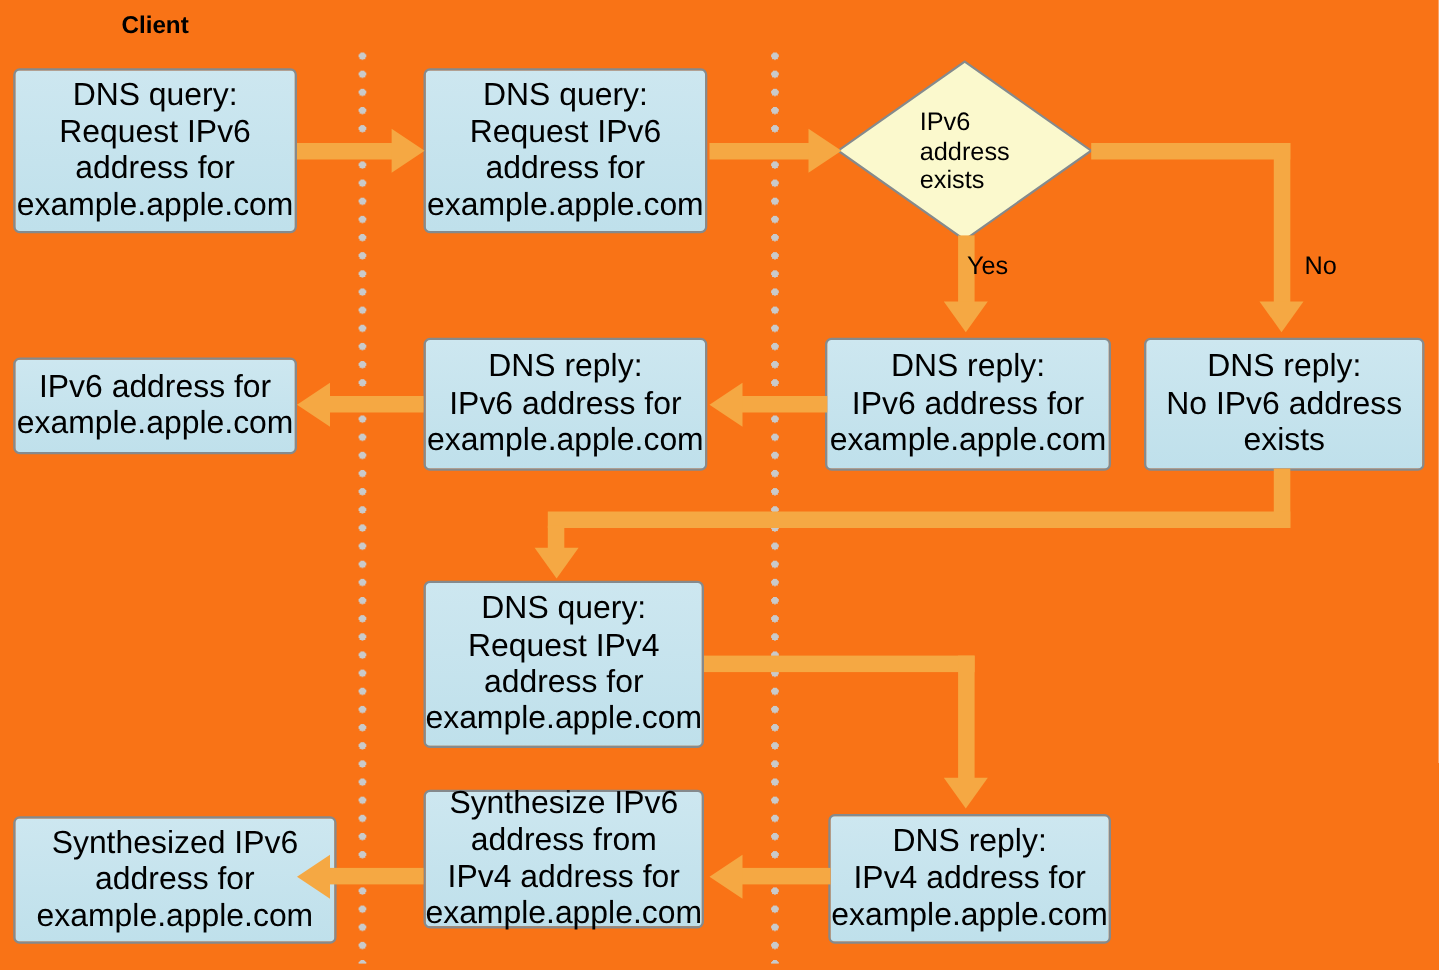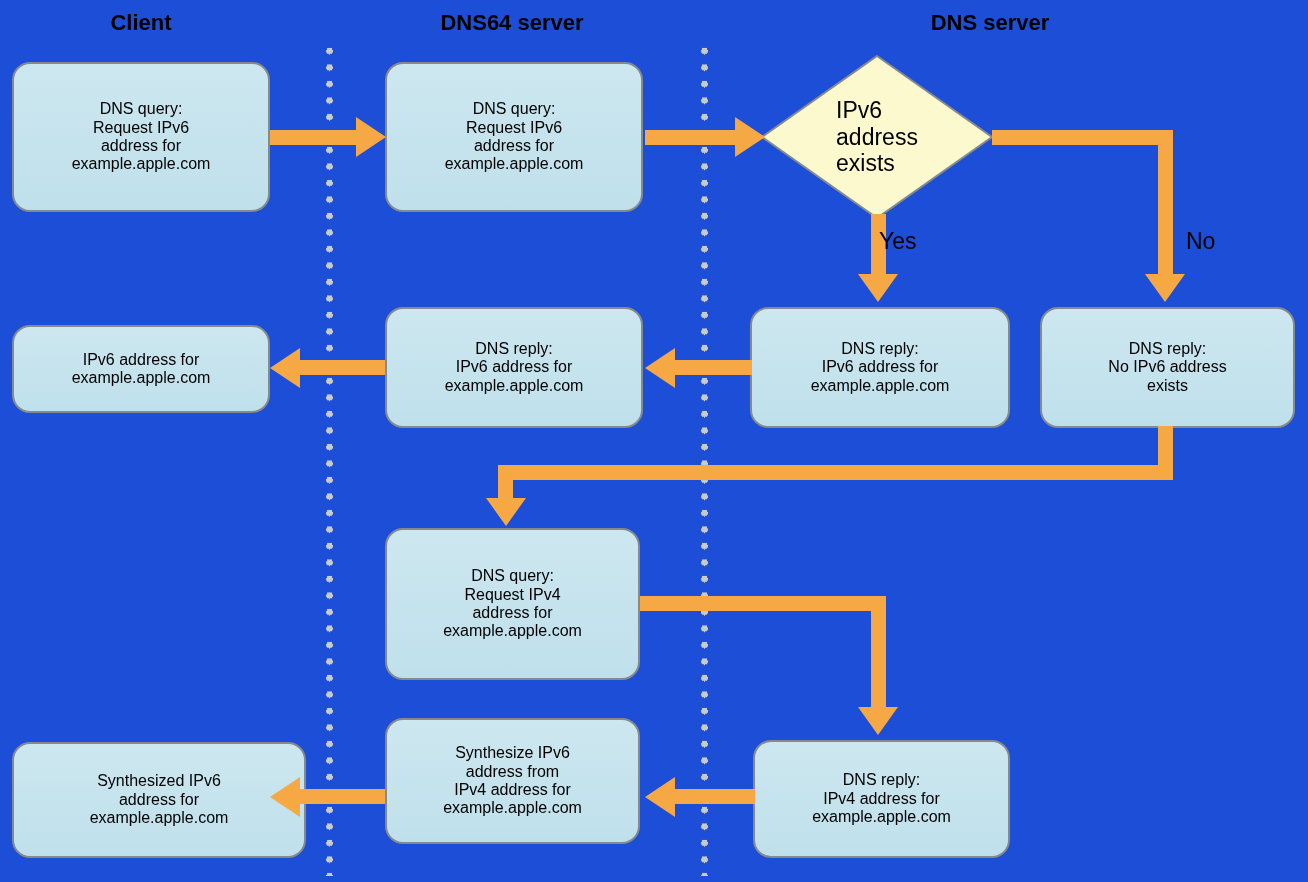--- a/index.html
+++ b/index.html
@@ -1,36 +1,36 @@
 <!DOCTYPE html>
 <html><head>
 <meta charset="utf-8">
 <style>
   html,body{margin:0;padding:0;background:#ffffff;}
   #canvas{
-    position:relative;width:1308px;height:882px;background:#1d4ed8;
+    position:relative;width:1308px;height:882px;background:#f97316;
     font-family:"Liberation Sans",sans-serif;color:#000;overflow:hidden;
   }
   .col-header{
     position:absolute;width:220px;text-align:center;
     font-weight:bold;font-size:22px;line-height:1.2;
   }
   .sep{
     position:absolute;width:7px;
     background-image:radial-gradient(circle 3.3px at 3.5px 5px,#c9cacb 99%,rgba(201,202,203,0) 100%);
     background-size:7px 16.5px;background-repeat:repeat-y;
     z-index:1;
   }
   .node{
     position:absolute;box-sizing:border-box;z-index:2;
     background:linear-gradient(180deg,#cde7f0 0%,#bfe0eb 100%);
-    border:2px solid #858a8d;border-radius:18px;
+    border:2px solid #858a8d;border-radius:6px;
     display:flex;align-items:center;justify-content:center;
     text-align:center;white-space:pre-line;
-    font-size:16px;line-height:1.15;
+    font-size:29px;line-height:1.15;
   }
   .diamond-wrap{position:absolute;z-index:2;}
   .diamond-wrap svg{position:absolute;left:0;top:0;}
   .diamond-label{
     position:absolute;left:0;top:0;right:0;bottom:0;
     display:flex;align-items:center;justify-content:center;
     text-align:left;white-space:pre-line;font-size:23px;line-height:1.15;
   }
   .shaft{position:absolute;background:#f5a843;z-index:3;}
   .head{position:absolute;width:0;height:0;z-index:3;}
@@ -38,22 +38,20 @@
   .head.left{border-top:20px solid transparent;border-bottom:20px solid transparent;border-right:30px solid #f5a843;}
   .head.down{border-left:20px solid transparent;border-right:20px solid transparent;border-top:28px solid #f5a843;}
   .edge-label{position:absolute;font-size:23px;line-height:1.2;z-index:4;}
 </style>
 </head>
 <body>
 
 <div id="canvas">
 
   <div class="col-header" style="left:31px;top:10px;">Client</div>
-  <div class="col-header" style="left:402px;top:10px;">DNS64 server</div>
-  <div class="col-header" style="left:880px;top:10px;">DNS server</div>
 
   <div class="sep" style="left:326px;top:46px;height:830px;"></div>
   <div class="sep" style="left:701px;top:46px;height:830px;"></div>
 
   <div class="node" style="left:12px;top:62px;width:258px;height:150px;">DNS query:
 Request IPv6
 address for
 example.apple.com</div>
   <div class="node" style="left:385px;top:62px;width:258px;height:150px;">DNS query:
 Request IPv6

